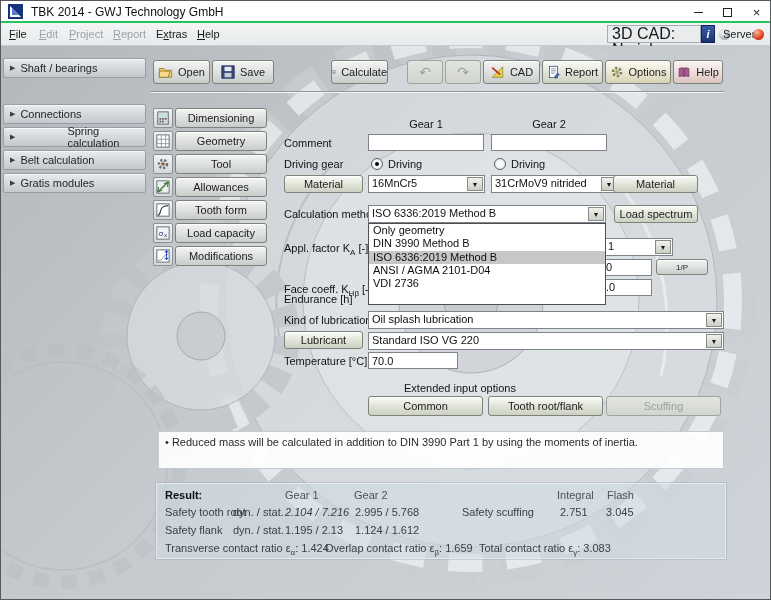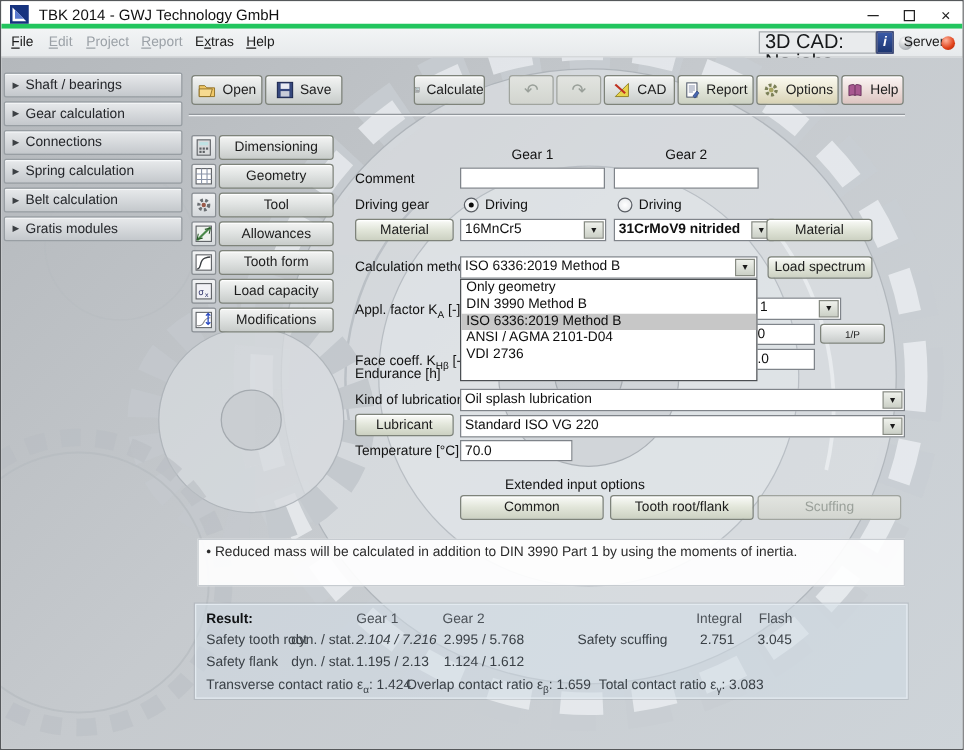--- a/index.html
+++ b/index.html
@@ -1,20 +1,20 @@
 <!DOCTYPE html>
 <html><head>
 <meta charset="utf-8">
 <style>
   html,body{margin:0;padding:0;background:#777;}
   *{box-sizing:border-box;font-family:"Liberation Sans","DejaVu Sans",sans-serif;}
   #app{position:relative;width:771px;height:600px;background:#fff;border:1px solid #55585b;overflow:hidden;}
 
   
-  .titlebar{position:absolute;left:0;top:0;width:100%;height:22px;background:#ffffff;border-bottom:4px solid #22c55e;}
+  .titlebar{position:absolute;left:0;top:0;width:100%;height:22px;background:#ffffff;border-bottom:2px solid #22c55e;}
   .title-icon{position:absolute;left:7px;top:3px;width:15px;height:15px;background:#16337f;}
   .title-icon:before{content:"";position:absolute;left:2px;top:2px;border-left:11px solid #ffffff;border-top:11px solid transparent;}
   .title-icon:after{content:"";position:absolute;left:4px;top:4px;border-left:7px solid #5a7ad0;border-top:7px solid transparent;}
   .title-text{position:absolute;left:30px;top:4px;font-size:12px;color:#111;}
   .win-btn{position:absolute;top:0;width:29px;height:22px;display:flex;align-items:center;justify-content:center;color:#222;}
   .glyph-min{width:9px;height:1px;background:#222;}
   .glyph-max{width:9px;height:9px;border:1px solid #222;}
   .glyph-close{font-size:13px;line-height:1;}
 
   
@@ -127,29 +127,25 @@
         <circle cx="62" cy="420" r="104" fill="none" stroke="#b7bcc1" stroke-width="1.5"></circle>
         <circle cx="62" cy="420" r="116" fill="none" stroke="#b7bcc1" stroke-width="14" stroke-dasharray="16 12" opacity="0.6"></circle>
         <circle cx="95" cy="150" r="60" fill="none" stroke="#b7bcc1" stroke-width="1.2" opacity="0.7"></circle>
       </g>
     </svg>
 
     <div class="sidebar-item" style="top:12px;">
         <span class="tri">▶</span>
         <span>Shaft / bearings</span>
       </div>
-    <div class="sidebar-item" style="top:35px;">
-        <span class="tri">▶</span>
-        <span>Gear calculation</span>
-      </div>
     <div class="sidebar-item" style="top:58px;">
         <span class="tri">▶</span>
         <span>Connections</span>
       </div>
-    <div class="sidebar-item" style="top:81px;">
+    <div class="sidebar-item" style="top:81px;gap:47px;">
         <span class="tri">▶</span>
         <span>Spring calculation</span>
       </div>
     <div class="sidebar-item" style="top:104px;">
         <span class="tri">▶</span>
         <span>Belt calculation</span>
       </div>
     <div class="sidebar-item" style="top:127px;">
         <span class="tri">▶</span>
         <span>Gratis modules</span>
@@ -306,21 +302,21 @@
     <div class="label" style="left:283px;top:112px;">Driving gear</div>
     <span class="radio checked" style="left:370px;top:112px;"></span>
     <div class="label" style="left:387px;top:112px;">Driving</div>
     <span class="radio" style="left:493px;top:112px;"></span>
     <div class="label" style="left:510px;top:112px;">Driving</div>
 
     <div class="btn" style="left:283px;top:129px;width:79px;height:18px;">
         <span>Material</span>
       </div>
     <div class="field" style="left:367px;top:129px;width:117px;height:18px;"><span>16MnCr5</span><span class="sel-arrow">▼</span></div>
-    <div class="field" style="left:490px;top:129px;width:128px;height:18px;font-weight:bold;"><span>31CrMoV9 nitrided</span><span class="sel-arrow">▼</span></div>
+    <div class="field" style="left:490px;top:129px;width:128px;height:18px;"><span>31CrMoV9 nitrided</span><span class="sel-arrow">▼</span></div>
     <div class="btn" style="left:612px;top:129px;width:85px;height:18px;">
         <span>Material</span>
       </div>
 
     <div class="label" style="left:283px;top:162px;">Calculation method</div>
     <div class="field" style="left:367px;top:159px;width:238px;height:18px;"><span>ISO 6336:2019 Method B</span><span class="sel-arrow">▼</span></div>
     <div class="btn" style="left:613px;top:159px;width:84px;height:18px;">
         <span>Load spectrum</span>
       </div>
 

